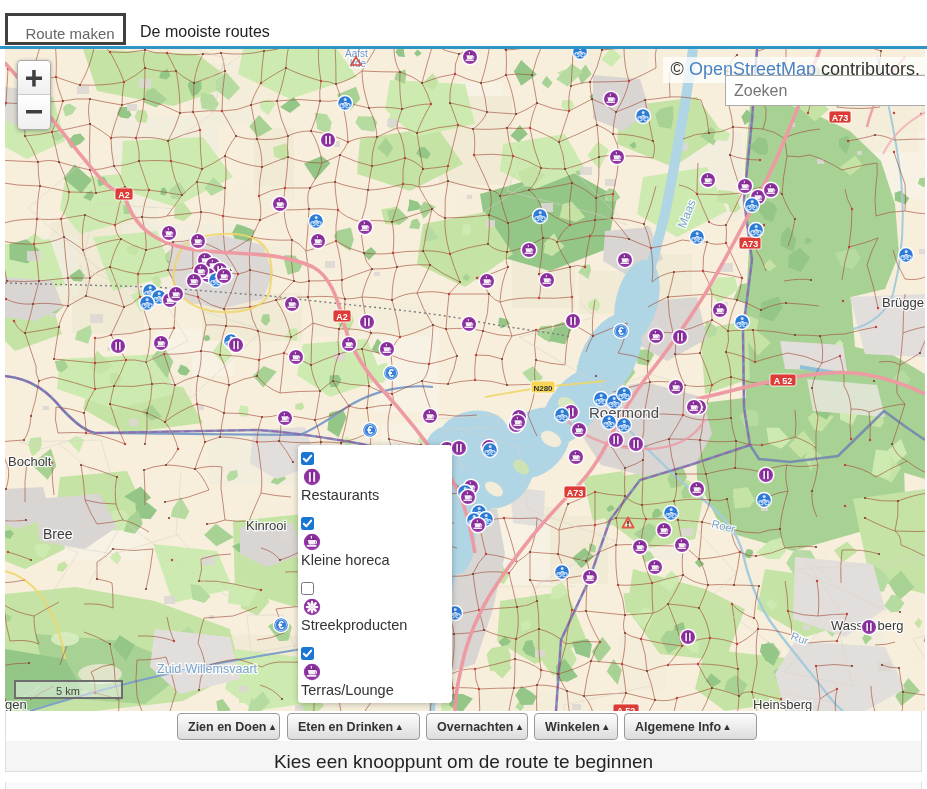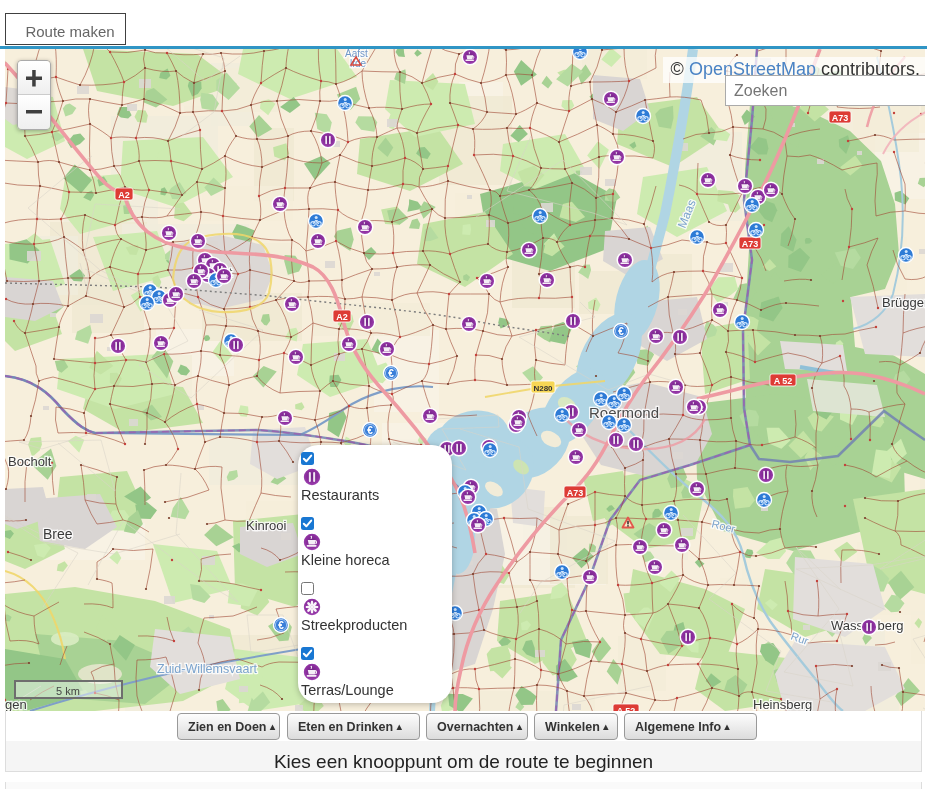--- a/index.html
+++ b/index.html
@@ -1,50 +1,51 @@
 <!DOCTYPE html>
 <html lang="nl"><head>
 <meta charset="utf-8">
 <title>Route maken</title>
 <style>
 * { margin:0; padding:0; box-sizing:border-box; }
 body { font-family:"Liberation Sans",sans-serif; background:#fff; width:927px; height:789px; overflow:hidden; position:relative; }
 .tabs { position:absolute; left:0; top:0; width:927px; height:49px; }
-.tab-active { position:absolute; left:5px; top:13px; width:121px; height:32px; border:1px solid #404040; background:#fff; color:#666; font-size:15px; text-align:center; line-height:35px; padding-left:9px; }
+.tab-active { position:absolute; left:5px; top:13px; width:121px; height:32px; border:3px solid #404040; background:#fff; color:#666; font-size:15px; text-align:center; line-height:35px; padding-left:9px; }
 .tab2 { position:absolute; left:126px; top:13px; height:34px; padding:0 14px; color:#222; font-size:16px; line-height:38px; }
 .topline { position:absolute; left:0; top:46px; width:927px; height:3px; background:#3095c5; }
 .map { position:absolute; left:5px; top:49px; width:920px; height:662px; overflow:hidden; background:#f6efdf; }
 .zoomctl { position:absolute; left:12px; top:11px; width:34px; border:1px solid #aaa; border-radius:4px; box-shadow:0 1px 4px rgba(0,0,0,0.3); z-index:30; }
 .zbtn { width:32px; height:34px; background:linear-gradient(#ffffff,#efefef); color:#444; font-size:27px; font-weight:bold; text-align:center; line-height:32px; }
 .zbtn.plus { border-bottom:1px solid #ccc; border-radius:4px 4px 0 0; }
 .zbtn.minus { border-radius:0 0 4px 4px; line-height:28px; }
 .attrib { position:absolute; right:0px; top:8px; background:rgba(255,255,255,0.75); padding:2px 5px 3px 8px; font-size:18px; color:#333; z-index:25; }
 .attrib a { color:#4a83c4; text-decoration:none; }
 .search { position:absolute; left:685px; top:26px; z-index:26;margin-left:35px; }
 .search input { width:206px; height:31px; border:1px solid #aaa; font-size:16px; color:#888; padding:0 8px; font-family:"Liberation Sans",sans-serif; background:#fff; }
 .sbtn { position:absolute; left:206px; top:0; width:27px; height:31px; background:#fdfdfd; border:1px solid #aaa; border-left:none; }
-.panel { position:absolute; left:293px; top:396px; width:154px; height:258px; background:#fff; border-radius:20px; box-shadow:0 1px 6px rgba(0,0,0,0.25); z-index:40; padding:7px 0 0 3px; }
+.panel { position:absolute; left:293px; top:396px; width:154px; height:258px; background:#fff; border-radius:4px; box-shadow:0 1px 6px rgba(0,0,0,0.25); z-index:40; padding:7px 0 0 3px; }
 .pitem { height:65px; }
 .cb { width:13px; height:13px; border-radius:2.5px; display:block; }
 .cb svg { display:block; }
 .cb.on { background:#1977d2; }
 .cb.off { background:#fff; border:1.5px solid #767676; }
 .picon { margin:2px 0 1px 1px; height:20px; }
 .picon svg { display:block; }
 .plbl { font-size:14.5px; color:#333; margin-top:0px; line-height:15px; }
 .btnrow { position:absolute; left:5px; top:711px; width:917px; height:30px; background:#fff; border-left:1px solid #ddd; border-right:1px solid #ddd; }
 .mbtn { position:absolute; top:2px; height:27px; background:linear-gradient(#fdfdfd,#dcdcdc); border:1px solid #999; border-radius:4px; font-size:12.5px; font-weight:bold; color:#333; font-family:"Liberation Sans",sans-serif; padding:0 10px; line-height:25px; white-space:nowrap; }
 .tri { font-size:10px; vertical-align:1px; }
 .msg { position:absolute; left:5px; top:741px; width:917px; height:31px; background:#f5f5f5; border:1px solid #ddd; border-top:none; text-align:center; font-size:19px; color:#222; line-height:42px; }
 .below { position:absolute; left:5px; top:782px; width:917px; height:7px; background:#fafafa; border-left:1px solid #ddd; border-right:1px solid #ddd; }
 </style>
 </head>
 <body>
 <div class="tabs">
   <div class="tab-active">Route maken</div>
+  <div class="tab2">De mooiste routes</div>
   <div class="topline"></div>
 </div>
 <div class="map">
 <svg width="920" height="662" viewBox="0 0 920 662" style="display:block">
 <defs>
 <radialGradient id="gp" cx="0.5" cy="0.45" r="0.6">
  <stop offset="0%" stop-color="#6e2383"></stop>
           <stop offset="55%" stop-color="#8c2f9e"></stop>
           <stop offset="100%" stop-color="#a94fbc"></stop>
 </radialGradient>

